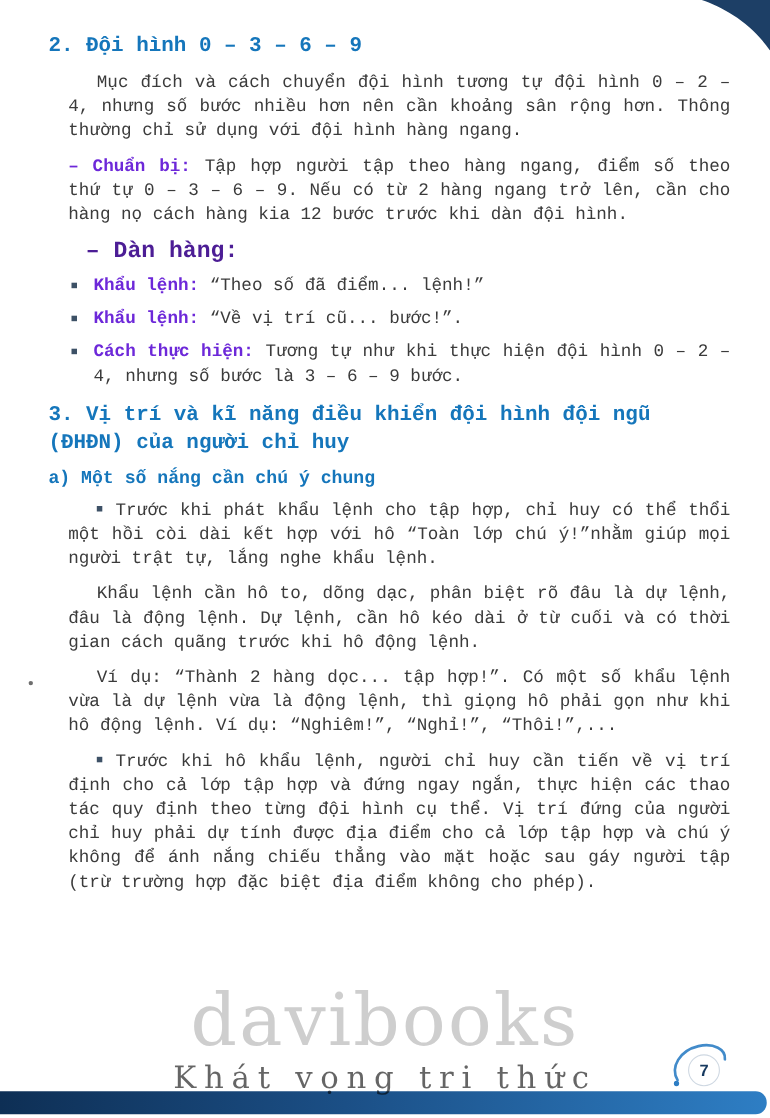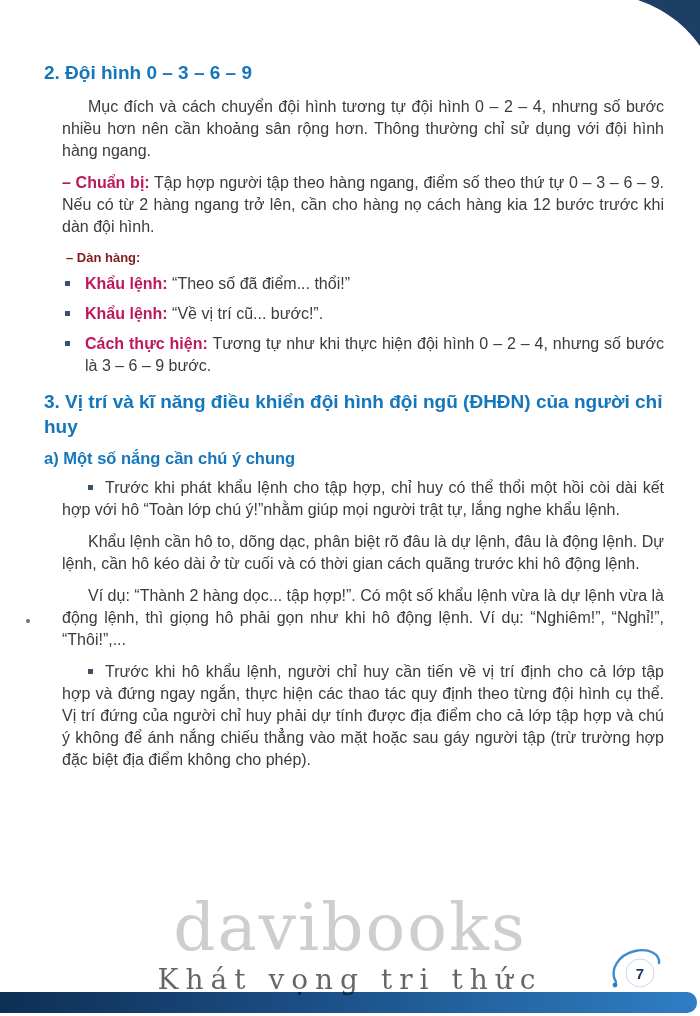--- a/index.html
+++ b/index.html
@@ -17,30 +17,30 @@
   .corner { position: absolute; top: 0; right: 0; width: 62px; height: 46px; z-index: 2; }
   .speck { position: absolute; left: 26px; top: 619px; width: 4px; height: 4px; border-radius: 50%; background: #4a4a4a; opacity: .8; z-index: 2; }
   .bottom-bar {
     position: absolute; left: 0; bottom: 3px; width: 697px; height: 21px;
     border-radius: 0 10px 10px 0;
     background: linear-gradient(90deg, #0e2f55 0%, #1b4f86 45%, #2e7ec4 100%);
     z-index: 1;
   }
 
   
-  .content { position: relative; z-index: 2; padding: 62px 36px 0 62px; }
+  .content { position: relative; z-index: 2; padding: 30px 36px 0 62px; font-family: Liberation Mono, monospace; }
   .jp { font-size: 16px; line-height: 22px; text-align: justify; }
   .first-indent { text-indent: 26px; }
   .para { margin-bottom: 10px; }
   .prepare { margin-bottom: 12px; }
-  .blue { color: #be185d; font-weight: 700; }
+  .blue { color: #6d28d9; font-weight: 700; }
   h2.sec-heading { font-size: 19px; color: #1576bb; margin: 0 0 12px -18px; font-weight: 700; }
   h3.sec-heading { font-size: 19px; line-height: 25px; color: #1576bb; margin: 4px 0 10px -18px; font-weight: 700; }
   .sub-heading { font-size: 16.5px; font-weight: 700; color: #1576bb; margin: 0 0 9px -18px; }
-  .group-label { font-size: 13px; font-weight: 700; color: #7f1d1d; margin: 2px 0 8px 4px; }
+  .group-label { font-size: 21px; font-weight: 700; color: #4c1d95; margin: 2px 0 8px 16px; }
 
   .sq { width: 5px; height: 5px; background: #3d5166; display: inline-block; }
   .sq.inline { margin-right: 12px; vertical-align: 3px; }
   .li { display: flex; align-items: flex-start; margin-bottom: 8px; }
   .li .sq { flex: none; margin: 8px 15px 0 3px; }
   .li p { flex: 1; }
   .li.li-last { margin-bottom: 12px; }
 
   
   .watermark { position: absolute; left: 0; right: 0; bottom: 20px; z-index: 3; text-align: center; pointer-events: none; }
@@ -66,21 +66,21 @@
     <h2 class="sec-heading">2. Đội hình 0 – 3 – 6 – 9</h2>
 
     <p class="jp first-indent para">Mục đích và cách chuyển đội hình tương tự đội hình 0 – 2 – 4, nhưng số bước nhiều hơn nên cần khoảng sân rộng hơn. Thông thường chỉ sử dụng với đội hình hàng ngang.</p>
 
     <p class="jp prepare"><span class="blue">– Chuẩn bị:</span><span> Tập hợp người tập theo hàng ngang, điểm số theo thứ tự 0 – 3 – 6 – 9. Nếu có từ 2 hàng ngang trở lên, cần cho hàng nọ cách hàng kia 12 bước trước khi dàn đội hình.</span></p>
 
     <p class="group-label">– Dàn hàng:</p>
 
     <div class="li">
       <span class="sq"></span>
-      <p class="jp"><span class="blue">Khẩu lệnh:</span><span> “Theo số đã điểm... thổi!”</span></p>
+      <p class="jp"><span class="blue">Khẩu lệnh:</span><span> “Theo số đã điểm... lệnh!”</span></p>
     </div>
 
 
 
     <div class="li">
       <span class="sq"></span>
       <p class="jp"><span class="blue">Khẩu lệnh:</span><span> “Về vị trí cũ... bước!”.</span></p>
     </div>
 
     <div class="li li-last">

